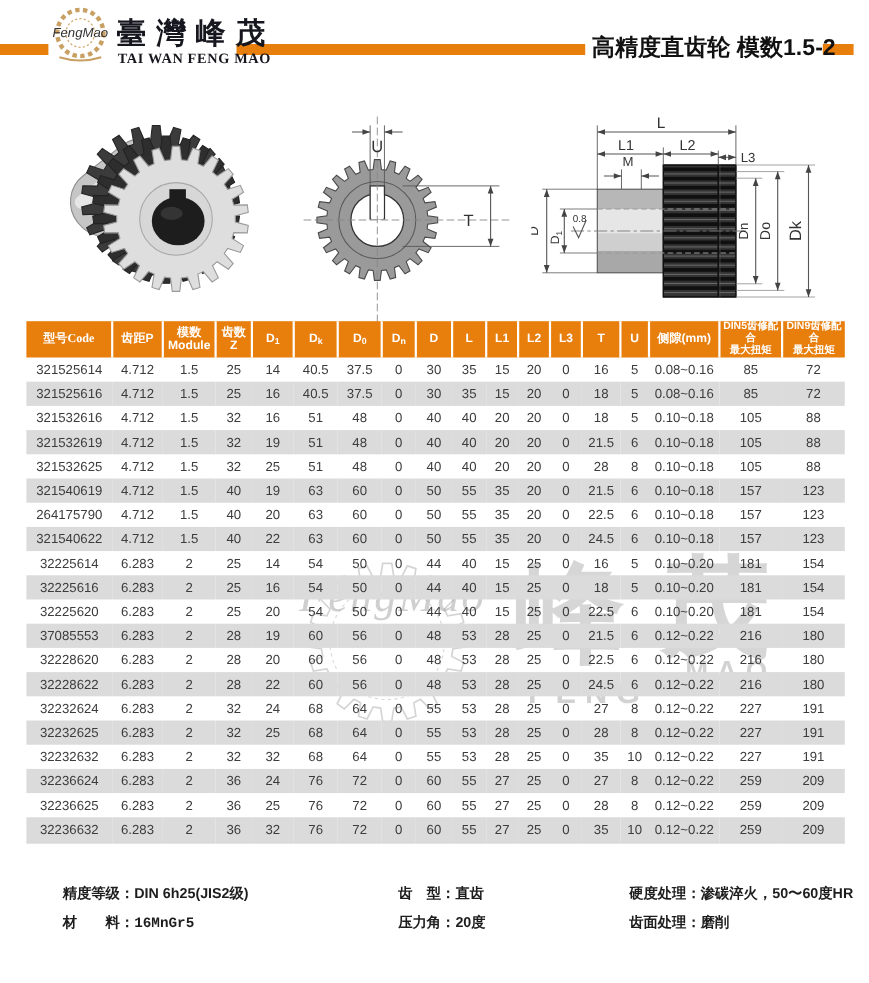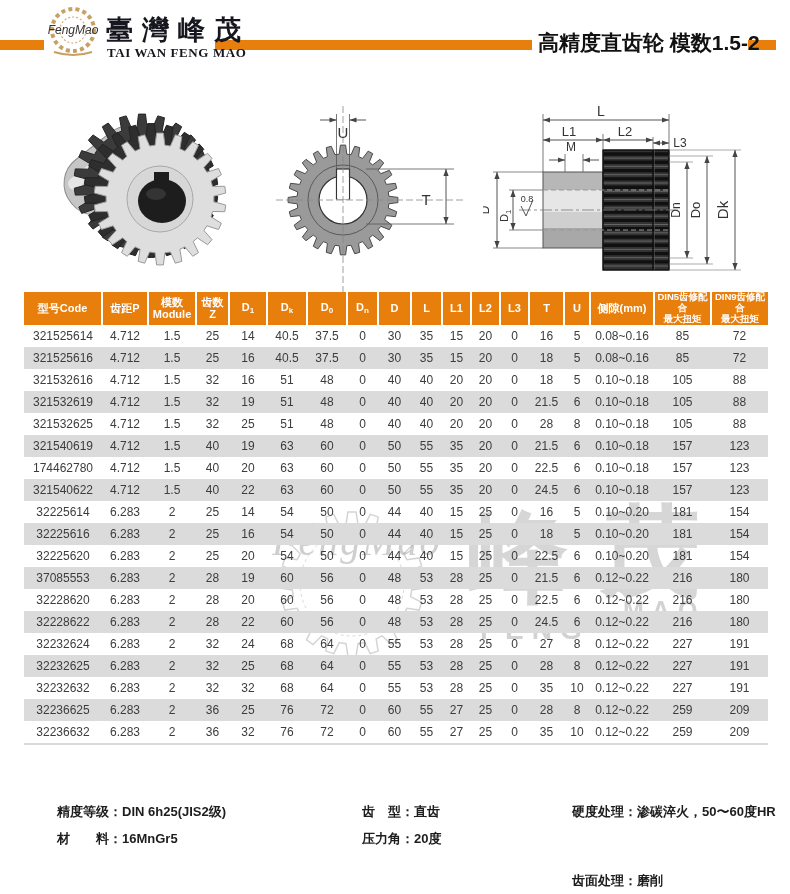--- a/index.html
+++ b/index.html
@@ -20,21 +20,21 @@
   
   #photo-wrap{position:absolute;left:28px;top:100px;}
   #front-wrap{position:absolute;left:268px;top:92px;}
   #section-wrap{position:absolute;left:483px;top:90px;}
   
   #spec-table{position:absolute;left:24px;top:292px;width:744px;border-collapse:collapse;
               table-layout:fixed;border-bottom:2px solid #d9d9d9;}
   #spec-table th{background:#E87E0C;color:#fff;font-size:11px;font-weight:bold;
               height:30px;padding:0 1px;text-align:center;vertical-align:middle;
               white-space:pre-line;line-height:1.15;border-left:2px solid #fff;}
-  #spec-table th:first-child{border-left:none;}
+  #spec-table th:first-child{border-left:none;font-family:Liberation Serif, serif;}
   #spec-table th.small{font-size:9.5px;}
   #spec-table td{height:22px;padding:0;text-align:center;font-size:12px;color:#3c3c3c;}
   #spec-table tbody tr:nth-child(even){background:#DBDBDB;}
   .sub{font-size:8px;vertical-align:-2px;}
   
   .wm{position:absolute;pointer-events:none;color:rgba(165,165,165,0.45);}
   #wm-script{left:272px;top:518px;font-family:"Liberation Serif",serif;font-style:italic;
              font-size:40px;letter-spacing:2px;color:rgba(160,160,160,0.5);}
   #wm-cn1{left:468px;top:492px;font-size:100px;font-weight:bold;}
   #wm-cn2{left:600px;top:486px;font-size:100px;font-weight:bold;}
@@ -392,21 +392,21 @@
           <td>35</td>
           <td>20</td>
           <td>0</td>
           <td>21.5</td>
           <td>6</td>
           <td>0.10~0.18</td>
           <td>157</td>
           <td>123</td>
         </tr>
         <tr>
-          <td>174462780</td>
+          <td>264175790</td>
           <td>4.712</td>
           <td>1.5</td>
           <td>40</td>
           <td>20</td>
           <td>63</td>
           <td>60</td>
           <td>0</td>
           <td>50</td>
           <td>55</td>
           <td>35</td>
@@ -612,20 +612,40 @@
           <td>28</td>
           <td>25</td>
           <td>0</td>
           <td>35</td>
           <td>10</td>
           <td>0.12~0.22</td>
           <td>227</td>
           <td>191</td>
         </tr>
         <tr>
+          <td>32236624</td>
+          <td>6.283</td>
+          <td>2</td>
+          <td>36</td>
+          <td>24</td>
+          <td>76</td>
+          <td>72</td>
+          <td>0</td>
+          <td>60</td>
+          <td>55</td>
+          <td>27</td>
+          <td>25</td>
+          <td>0</td>
+          <td>27</td>
+          <td>8</td>
+          <td>0.12~0.22</td>
+          <td>259</td>
+          <td>209</td>
+        </tr>
+        <tr>
           <td>32236625</td>
           <td>6.283</td>
           <td>2</td>
           <td>36</td>
           <td>25</td>
           <td>76</td>
           <td>72</td>
           <td>0</td>
           <td>60</td>
           <td>55</td>
@@ -657,28 +677,28 @@
           <td>0.12~0.22</td>
           <td>259</td>
           <td>209</td>
         </tr>
       </tbody>
   </table>
 
   <div class="foot" style="left:25px;top:803px;">
     <span>精度等级：</span><span>DIN 6h25(JIS2级)</span>
   </div>
-  <div class="foot" style="left:25px;top:830px;">
+  <div class="foot" style="left:25px;top:830px;font-family:Liberation Mono, monospace;">
     <span>材　　料：</span><span>16MnGr5</span>
   </div>
   <div class="foot" style="left:330px;top:803px;">
     <span>齿　型：</span><span>直齿</span>
   </div>
   <div class="foot" style="left:330px;top:830px;">
     <span>压力角：</span><span>20度</span>
   </div>
   <div class="foot" style="left:540px;top:803px;">
     <span>硬度处理：</span><span>渗碳淬火，50〜60度HRC</span>
   </div>
-  <div class="foot" style="left:540px;top:872px;">
+  <div class="foot" style="left:540px;top:830px;">
     <span>齿面处理：</span><span>磨削</span>
   </div>
 </div>
 
 </body></html>

